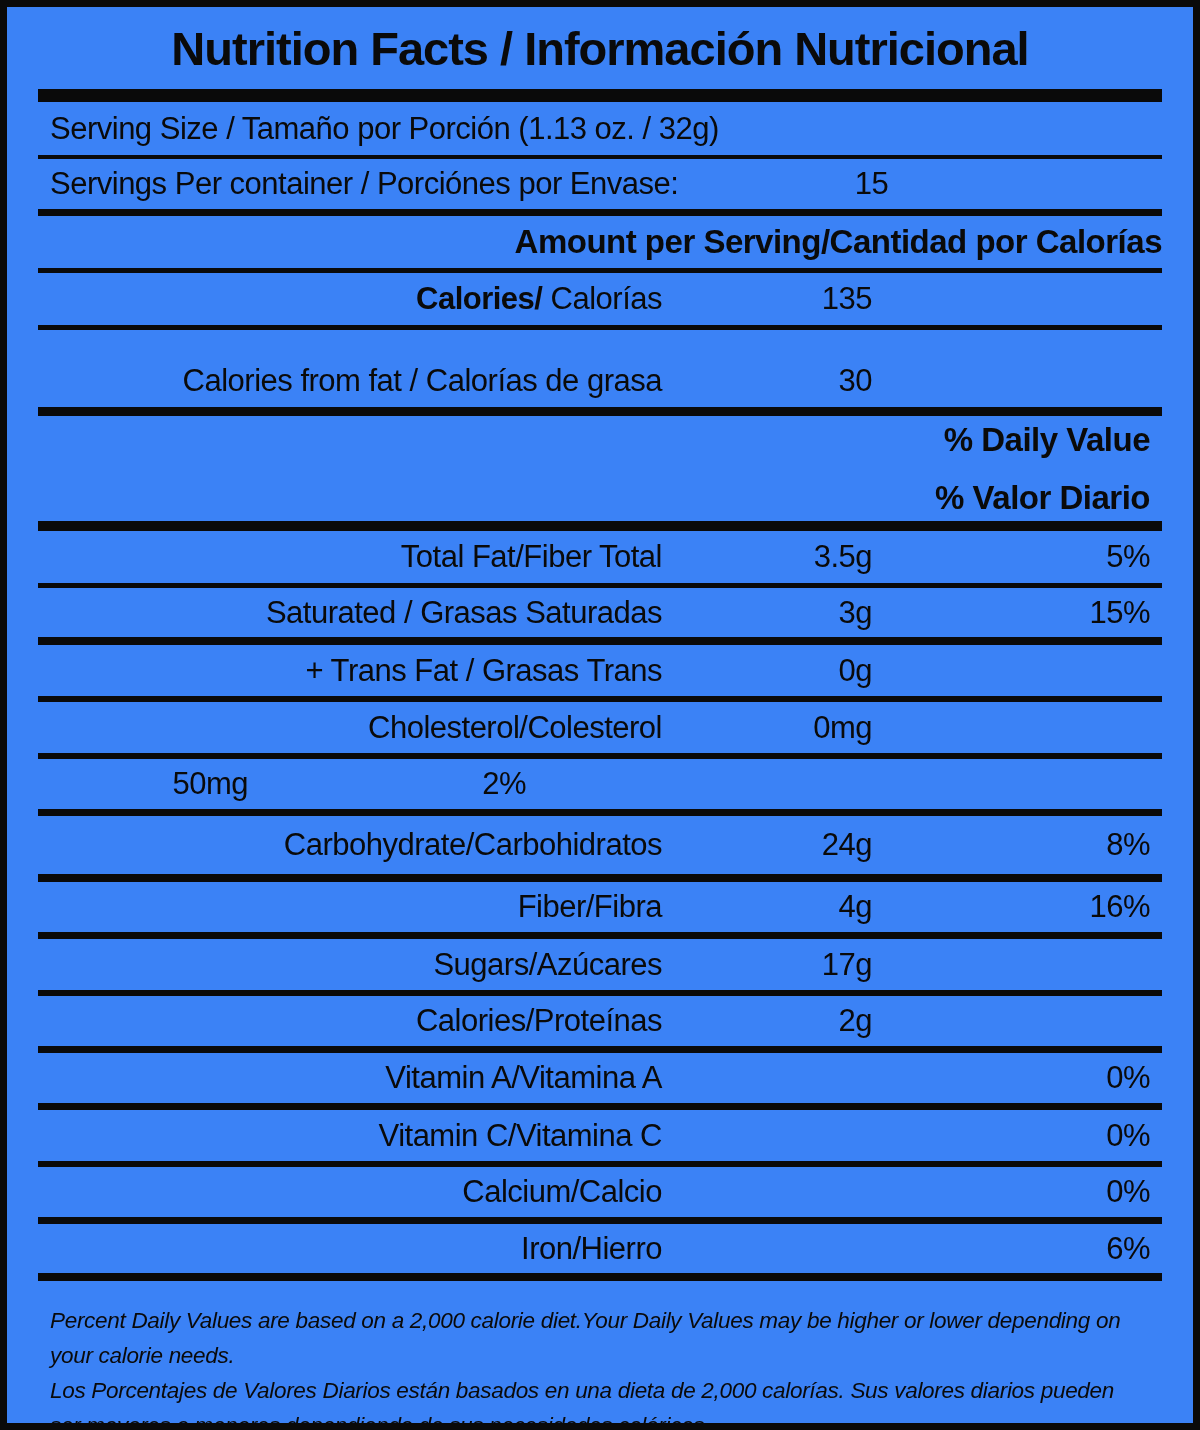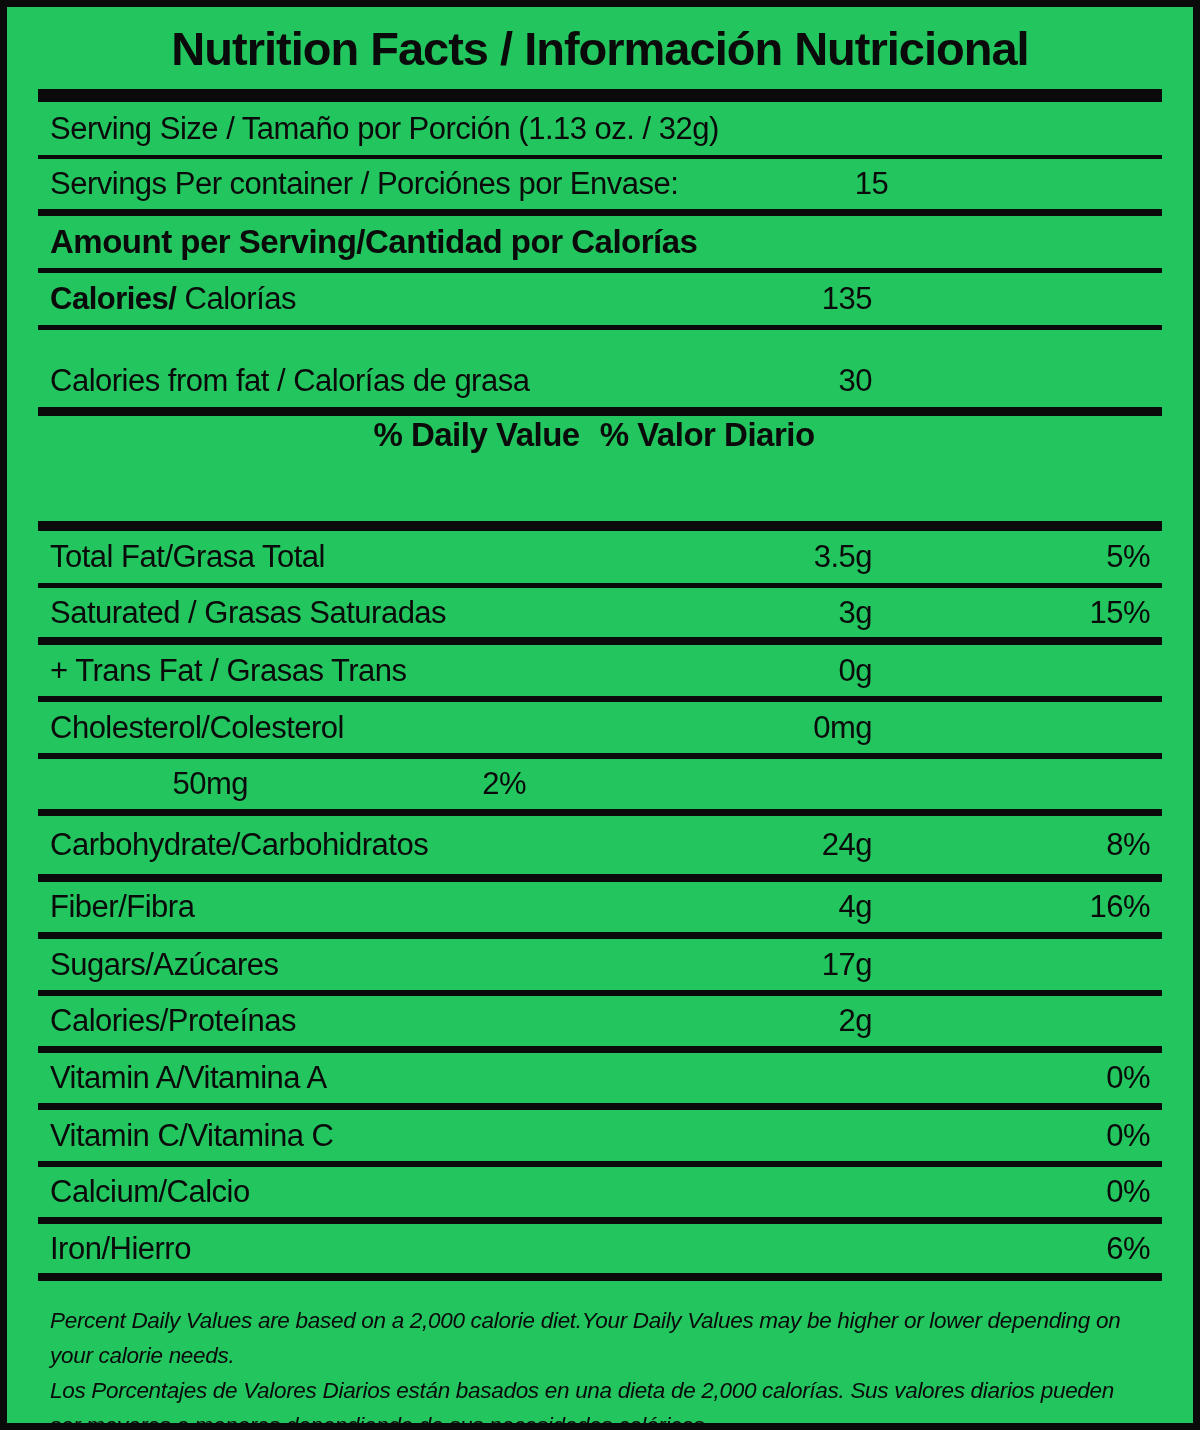--- a/index.html
+++ b/index.html
@@ -5,21 +5,21 @@
   * { box-sizing: border-box; margin: 0; padding: 0; }
   html, body { background: #ffffff; }
   body {
     width: 1200px; height: 1430px;
     font-family: "Liberation Sans", "DejaVu Sans", sans-serif;
     color: #0a0a0a;
   }
   .label-frame {
     width: 1200px; height: 1430px;
     border: 7px solid #0a0a0a;
-    background: #22c55e;
+    background: #3b82f6;
     overflow: hidden;
   }
   .content { margin: 0 31px; }
 
   .title {
     text-align: center;
     font-weight: bold;
     font-size: 47px;
     line-height: 56px;
     letter-spacing: -1px;
@@ -28,39 +28,39 @@
   }
 
   .row {
     display: flex;
     align-items: center;
     height: 57px;
     border-bottom: 5px solid #0a0a0a;
     font-size: 31px;
     letter-spacing: -0.5px;
   }
-  .row .lbl   { flex: 1 1 auto; padding-left: 12px; white-space: nowrap; }
+  .row .lbl   { flex: 1 1 auto; padding-left: 12px; white-space: nowrap; text-align: right; }
   .row .amt   { flex: 0 0 210px; text-align: right; white-space: nowrap; }
   .row .pct   { flex: 0 0 290px; text-align: right; padding-right: 12px; white-space: nowrap; }
 
   .row.bold { font-weight: bold; font-size: 33px; }
 
   .b4  { border-bottom-width: 4px; }
   .b6  { border-bottom-width: 6px; }
   .b7  { border-bottom-width: 7px; }
   .b8  { border-bottom-width: 8px; }
   .b9  { border-bottom-width: 9px; margin-top: 24px; }
   .h58  { height: 66px; }
   .h62  { height: 62px; }
 
   .dv-header {
     height: 115px;
     border-bottom: 10px solid #0a0a0a;
     display: flex;
-    flex-direction: row;
+    flex-direction: column;
     justify-content: center;
     gap: 20px;
     text-align: right;
     padding-right: 12px;
     font-weight: bold;
     font-size: 33px;
     letter-spacing: -0.5px;
   }
 
   .calories-bold { font-weight: bold; }
@@ -108,21 +108,21 @@
       <div class="amt">30</div>
       <div class="pct"></div>
     </div>
 
     <div class="dv-header">
       <div>% Daily Value</div>
       <div>% Valor Diario</div>
     </div>
 
     <div class="row">
-      <div class="lbl">Total Fat/Grasa Total</div>
+      <div class="lbl">Total Fat/Fiber Total</div>
       <div class="amt">3.5g</div>
       <div class="pct">5%</div>
     </div>
 
     <div class="row b8">
       <div class="lbl">Saturated / Grasas Saturadas</div>
       <div class="amt">3g</div>
       <div class="pct">15%</div>
     </div>
 

